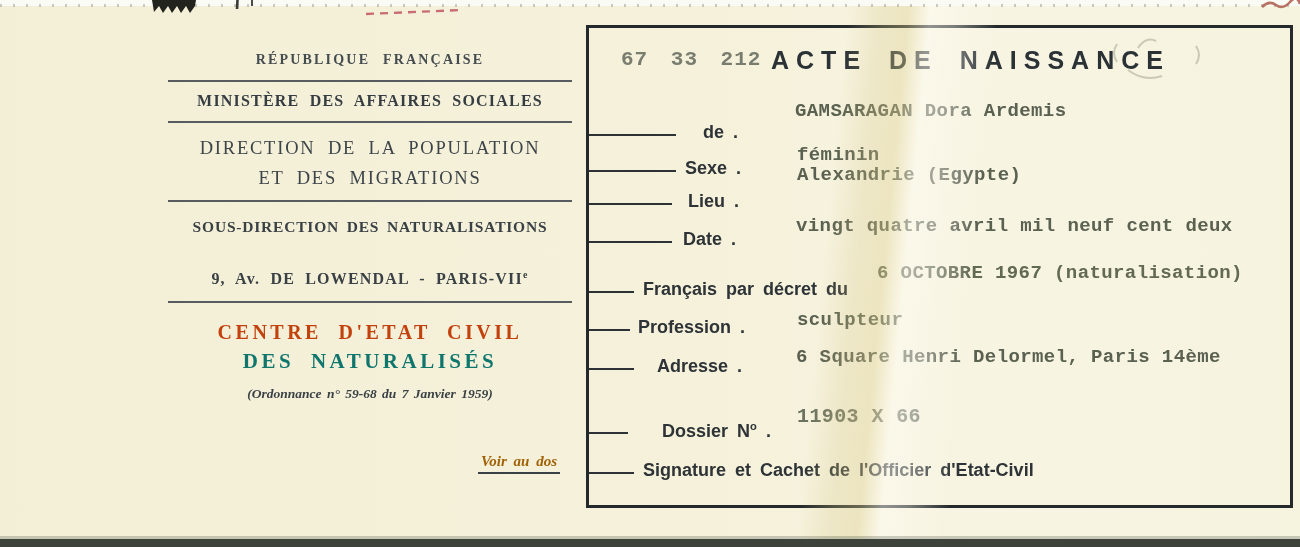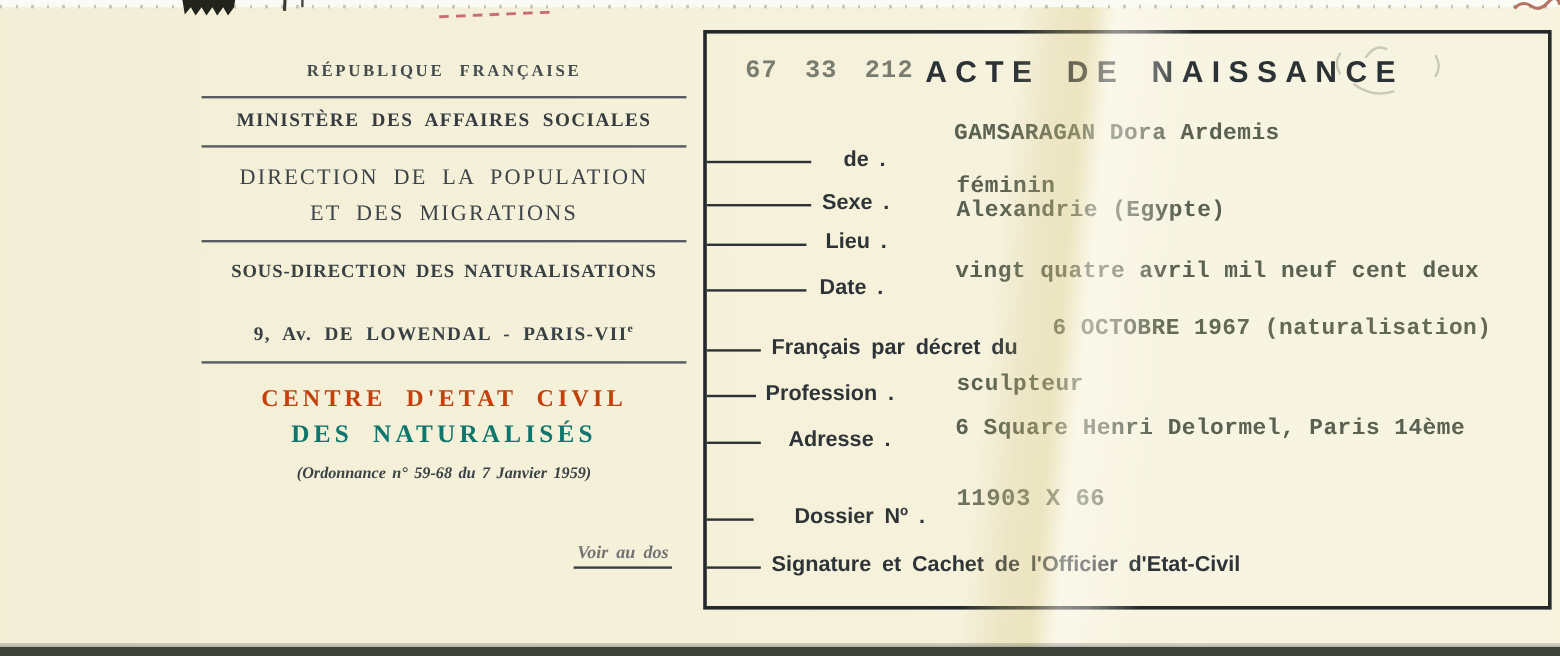--- a/index.html
+++ b/index.html
@@ -19,21 +19,21 @@
   .lh-bureau{top:244px;font-size:13px;font-style:italic;font-weight:600;word-spacing:3px;}
   .lh-lowendal{top:269px;font-size:16px;font-weight:600;letter-spacing:1.2px;word-spacing:5px;color:#3a4145;}
   .lh-centre1{top:321px;font-size:20px;font-weight:bold;letter-spacing:3.5px;word-spacing:8px;color:#c2410c;}
   .lh-centre2{top:349px;font-size:21px;font-weight:bold;letter-spacing:3.5px;word-spacing:8px;color:#0f766e;}
   .lh-ord1{top:386px;font-size:13.5px;font-style:italic;font-weight:700;word-spacing:2px;}
   .lh-ord2{top:405px;font-size:13.5px;font-style:italic;font-weight:600;word-spacing:2px;}
   .rule{position:absolute;left:50%;transform:translateX(-50%);width:38px;height:2px;background:#565c60;}
   .rule1{top:80px;}.rule2{top:121px;}.rule3{top:200px;}.rule4{top:301px;}
   sup.sp{font-size:.62em;vertical-align:super;}
   .voir{position:absolute;left:478px;top:453px;font-size:15px;font-weight:bold;font-style:italic;
-        color:#737373;border-bottom:2px solid #3a4144;padding:0 3px 2px 3px;word-spacing:3px;}
+        color:#a16207;border-bottom:2px solid #3a4144;padding:0 3px 2px 3px;word-spacing:3px;}
   
   .cert-box{position:absolute;left:586px;top:25px;width:701px;height:477px;border:3px solid #24292c;z-index:2;}
   .serial{position:absolute;left:32px;top:20px;font-family:"Liberation Mono","DejaVu Sans Mono",monospace;
           font-size:21px;font-weight:bold;color:#787d70;letter-spacing:1px;word-spacing:9px;}
   .cert-title{position:absolute;left:182px;top:18px;font-family:"Liberation Sans","DejaVu Sans",sans-serif;
           font-size:25px;font-weight:bold;letter-spacing:7px;word-spacing:8px;color:#2b3235;}
   .fline{position:absolute;height:2px;background:#2c3235;left:0;}
   .flabel{position:absolute;font-family:"Liberation Sans","DejaVu Sans",sans-serif;font-size:18px;
           color:#2d3336;word-spacing:4px;white-space:nowrap;font-weight:bold;}
   .tw{position:absolute;font-family:"Liberation Mono","DejaVu Sans Mono",monospace;font-size:19px;

